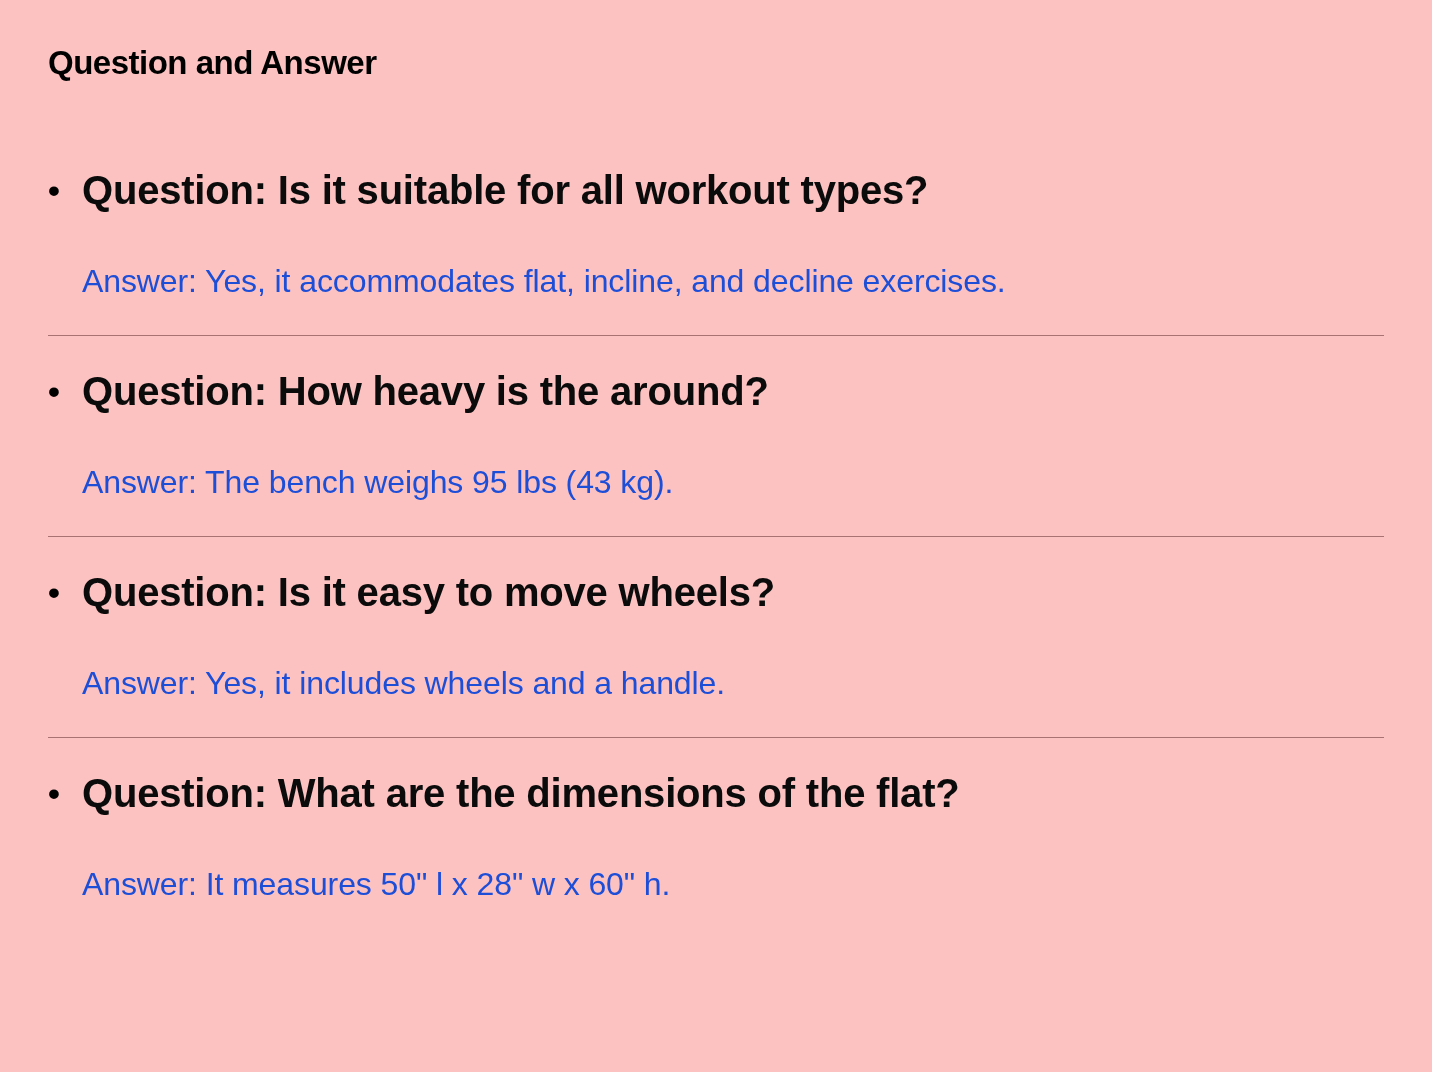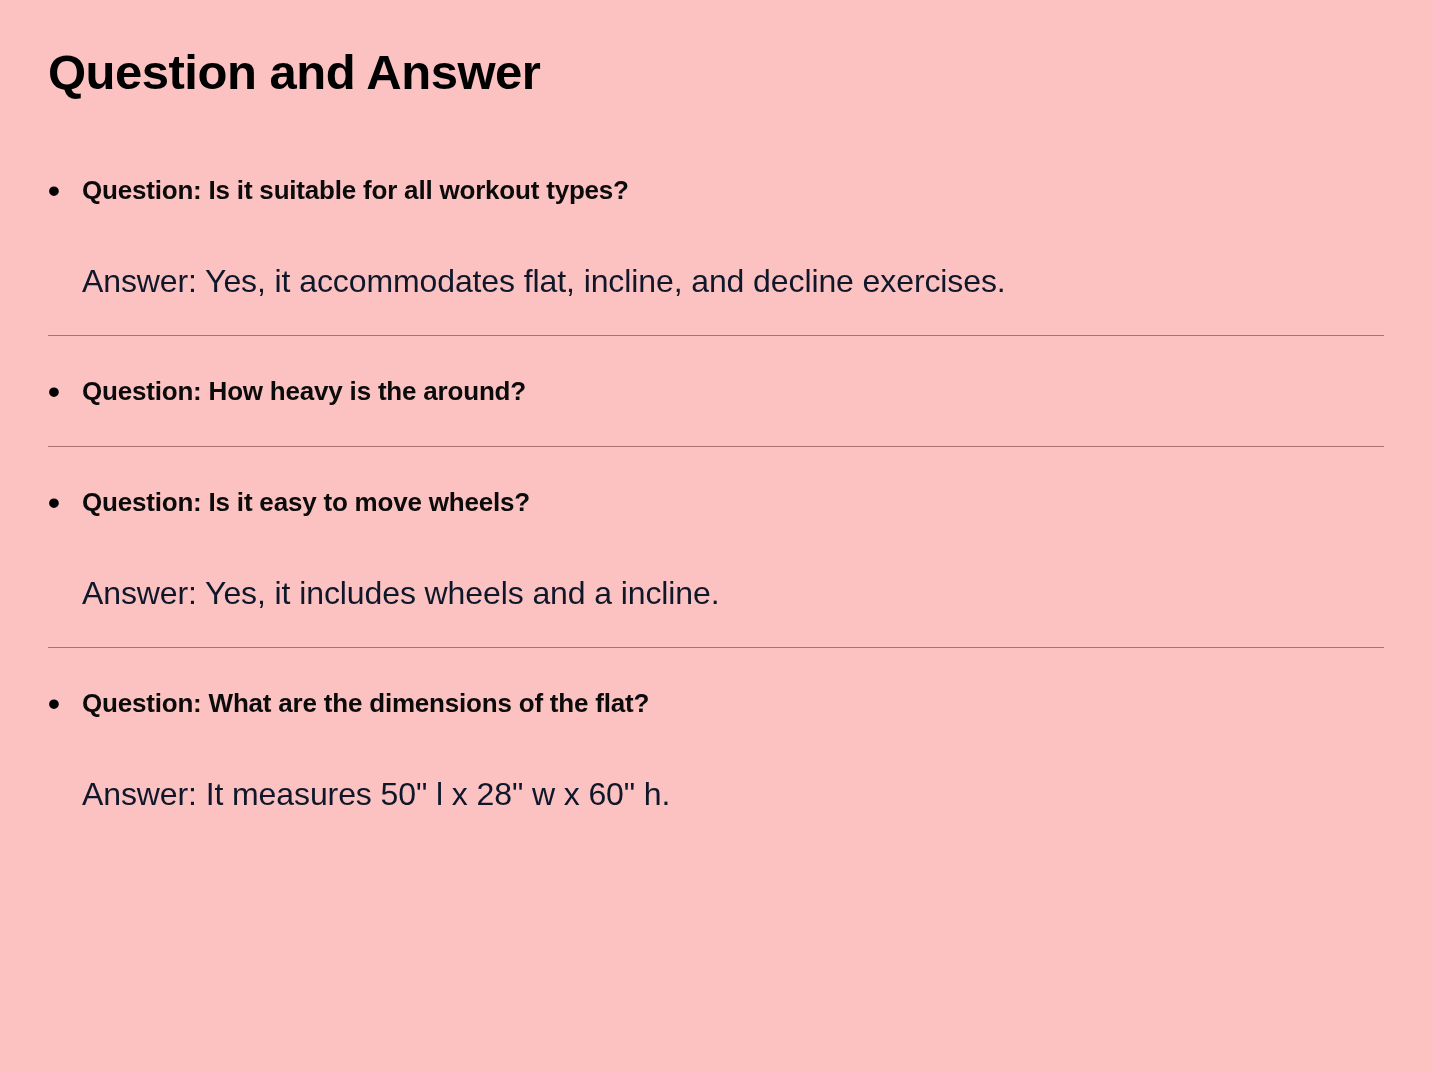--- a/index.html
+++ b/index.html
@@ -21,21 +21,21 @@
     width: 1432px;
     height: 1072px;
     box-sizing: border-box;
     padding: 0;
   }
 
   .page-title {
     position: absolute;
     left: 48px;
     top: 44px;
-    font-size: 49px;
+    font-size: 33px;
     font-weight: bold;
     color: #000000;
     letter-spacing: -0.5px;
     line-height: 1.15;
     margin: 0;
     white-space: nowrap;
   }
 
   .qa-list {
     position: absolute;
@@ -62,35 +62,35 @@
     font-size: 34px;
     line-height: 44px;
     color: #000000;
     font-weight: bold;
     text-align: left;
     user-select: none;
   }
 
   .question-text {
     flex: 1 1 auto;
-    font-size: 26px;
+    font-size: 40px;
     line-height: 44px;
     font-weight: bold;
     color: #0b0b0b;
     letter-spacing: -0.2px;
   }
 
   .answer-text {
     padding-left: 82px;
     padding-right: 60px;
     margin-top: 48px;
     font-size: 32px;
     line-height: 42px;
     font-weight: normal;
-    color: #0f172a;
+    color: #1d4ed8;
     letter-spacing: -0.1px;
   }
 
   .divider {
     margin: 33px 0 0 48px;
     width: 1336px;
     height: 1px;
     background: #a87272;
     border: 0;
   }
@@ -114,29 +114,30 @@
     </div>
     <div class="answer-text">Answer: Yes, it accommodates flat, incline, and decline exercises.</div>
     <hr class="divider">
     <div class="spacer-after-divider"></div>
   </div>
       <div class="qa-block">
     <div class="question-row">
       <span class="bullet">•</span>
       <span class="question-text">Question: How heavy is the around?</span>
     </div>
+    <div class="answer-text">Answer: The bench weighs 95 lbs (43 kg).</div>
     <hr class="divider">
     <div class="spacer-after-divider"></div>
   </div>
       <div class="qa-block">
     <div class="question-row">
       <span class="bullet">•</span>
       <span class="question-text">Question: Is it easy to move wheels?</span>
     </div>
-    <div class="answer-text">Answer: Yes, it includes wheels and a incline.</div>
+    <div class="answer-text">Answer: Yes, it includes wheels and a handle.</div>
     <hr class="divider">
     <div class="spacer-after-divider"></div>
   </div>
       <div class="qa-block">
     <div class="question-row">
       <span class="bullet">•</span>
       <span class="question-text">Question: What are the dimensions of the flat?</span>
     </div>
     <div class="answer-text">Answer: It measures 50" l x 28" w x 60" h.</div>
 

